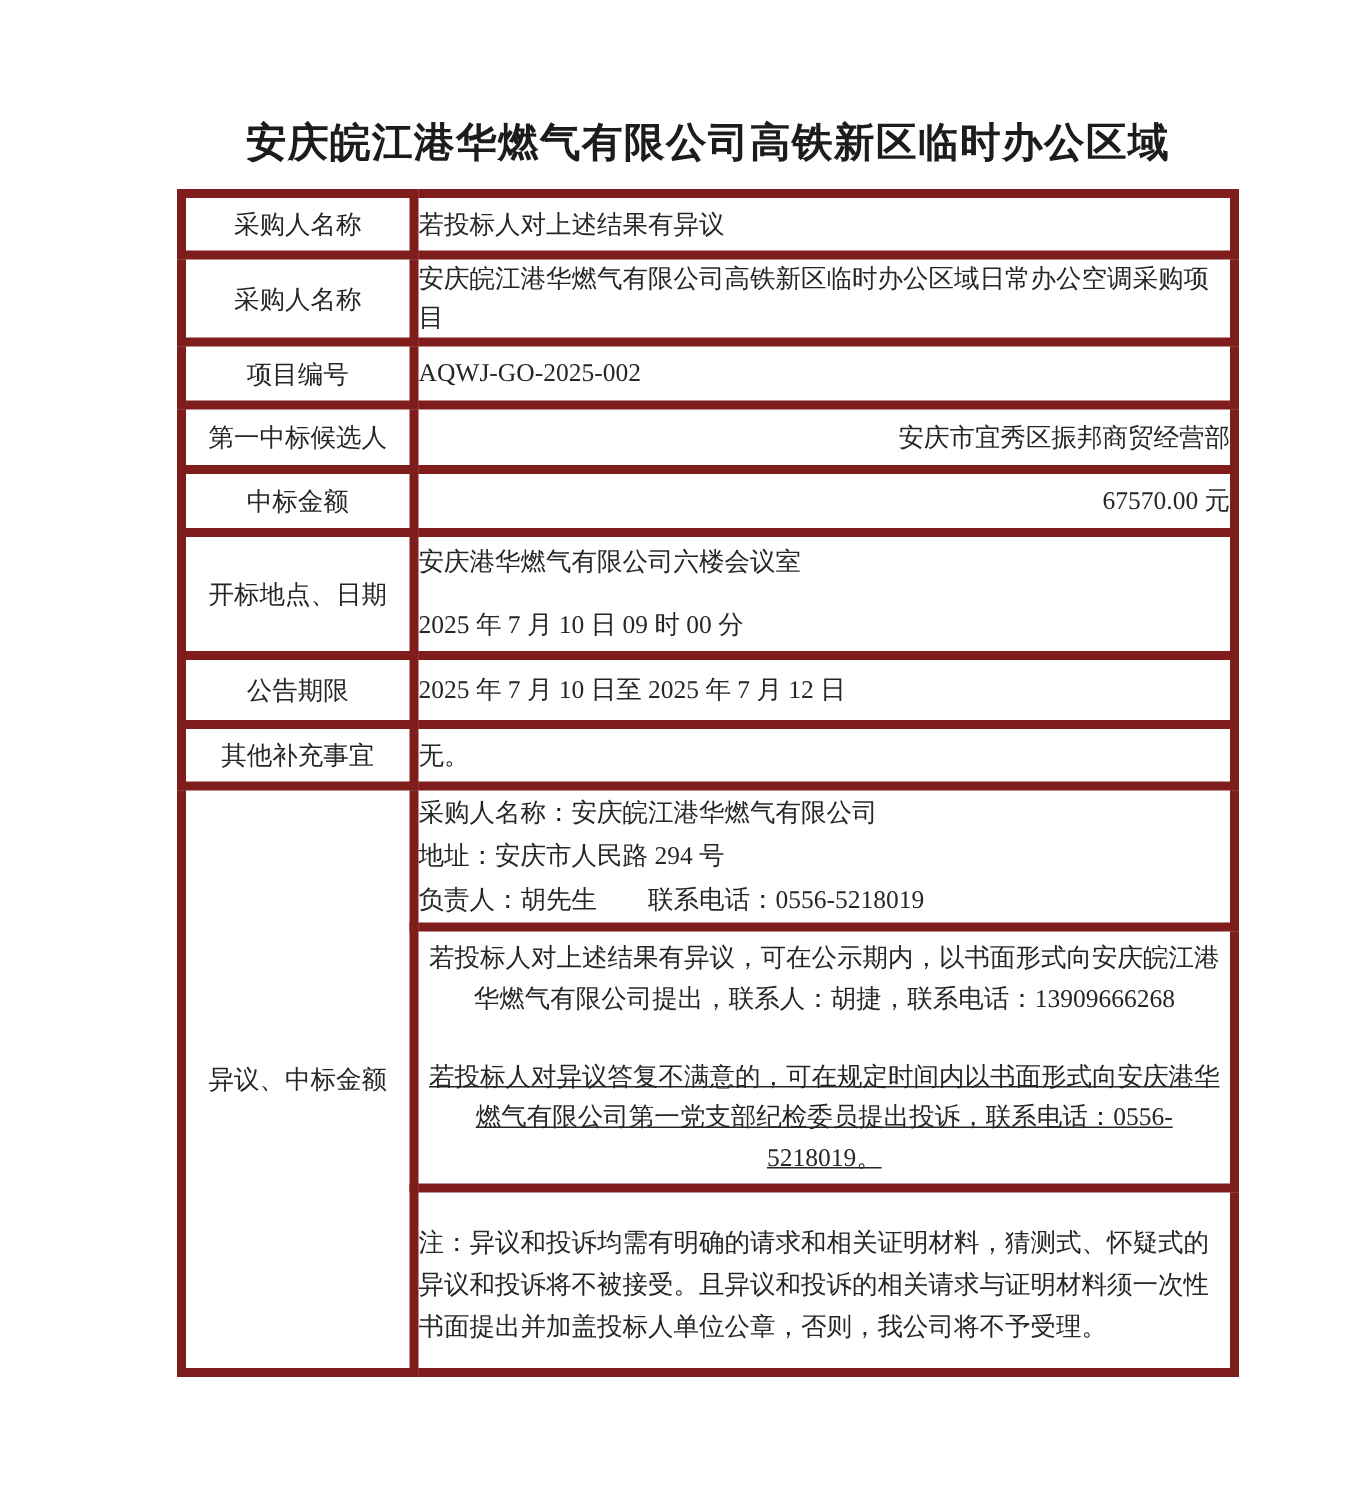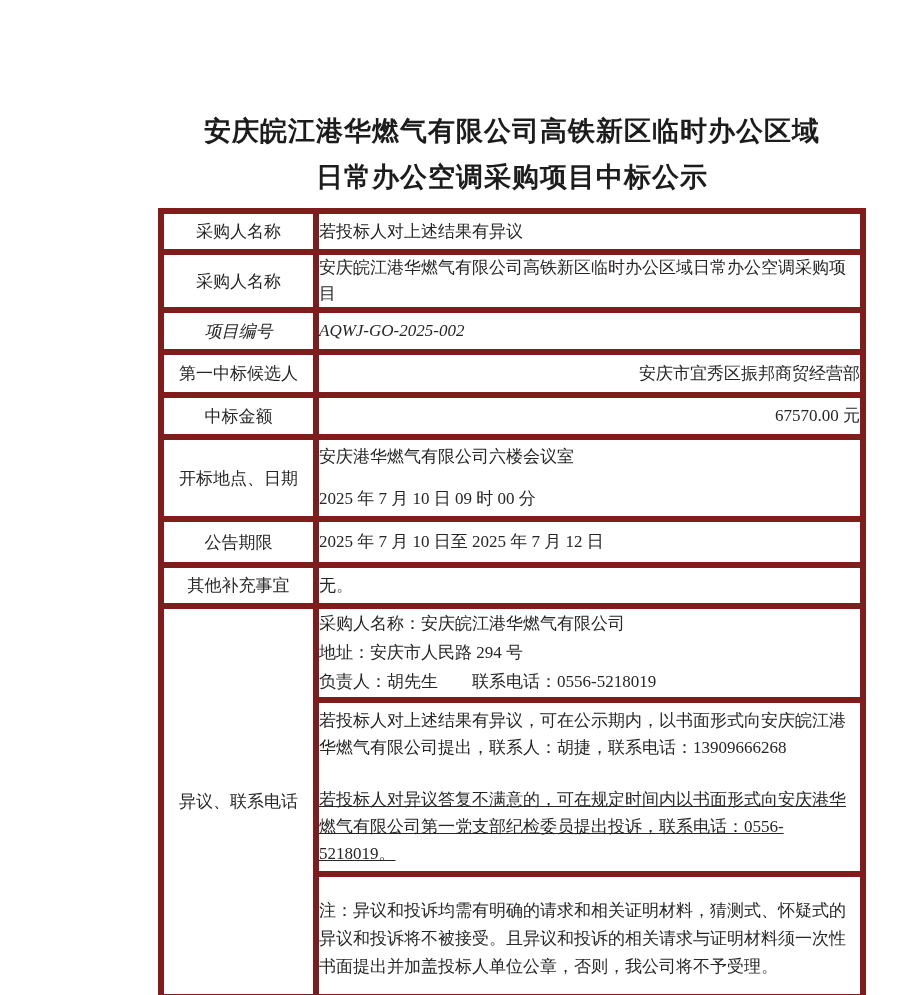--- a/index.html
+++ b/index.html
@@ -9,22 +9,21 @@
     width: 900px;
     height: 995px;
     background: #ffffff;
     font-family: "Liberation Serif", "DejaVu Serif", serif;
     color: #222222;
     overflow: hidden;
   }
   .doc {
     width: 836px;
     height: 995px;
-    padding-top: 108px;
-    margin-left: 40px;
+    padding-top: 72px;
   }
   .title-block {
     margin-left: 118px;
     width: 708px;
     text-align: center;
   }
   .title-line {
     font-size: 27px;
     font-weight: bold;
     line-height: 46px;
@@ -68,51 +67,51 @@
   .two-line p + p {
     margin-top: 16px;
   }
   .contact-block p {
     margin: 1px 0;
     line-height: 28px;
   }
   .para-block p {
     margin: 4px 0;
     line-height: 27px;
+    text-align: center;
   }
   .para-block p + p {
     margin-top: 25px;
     text-decoration: underline;
   }
   .note-block {
     padding-top: 6px;
     line-height: 28px;
   }
 </style>
 </head>
 <body>
 
 <div class="doc">
 
   <div class="title-block">
     <div class="title-line">安庆皖江港华燃气有限公司高铁新区临时办公区域</div>
-    <div class="title-line">日常办公空调采购项目中标公示</div>
   </div>
 
   <table class="announce">
     <tbody>
         <tr style="height:41px;">
       <td class="label-cell">采购人名称</td>
       <td class="value-cell">若投标人对上述结果有异议</td>
     </tr>
     <tr style="height:58px;">
       <td class="label-cell">采购人名称</td>
       <td class="value-cell">安庆皖江港华燃气有限公司高铁新区临时办公区域日常办公空调采购项目</td>
     </tr>
-    <tr style="height:42px;font-style:italic;">
+    <tr style="height:42px;">
       <td class="label-cell">项目编号</td>
       <td class="value-cell">AQWJ-GO-2025-002</td>
     </tr>
     <tr style="height:43px;">
       <td class="label-cell">第一中标候选人</td>
       <td class="value-cell value-center">安庆市宜秀区振邦商贸经营部</td>
     </tr>
     <tr style="height:42px;">
       <td class="label-cell">中标金额</td>
       <td class="value-cell value-center">67570.00 元</td>
@@ -128,21 +127,21 @@
     </tr>
     <tr style="height:46px;">
       <td class="label-cell">公告期限</td>
       <td class="value-cell">2025 年 7 月 10 日至 2025 年 7 月 12 日</td>
     </tr>
     <tr style="height:41px;">
       <td class="label-cell">其他补充事宜</td>
       <td class="value-cell">无。</td>
     </tr>
     <tr style="height:91px;">
-      <td class="label-cell" rowspan="3">异议、联系电话</td>
+      <td class="label-cell" rowspan="3">异议、中标金额</td>
       <td class="value-cell">
         <div class="contact-block">
           <p>采购人名称：安庆皖江港华燃气有限公司</p>
           <p>地址：安庆市人民路 294 号</p>
           <p>负责人：胡先生　　联系电话：0556-5218019</p>
         </div>
       </td>
     </tr>
     <tr style="height:144px;">
       <td class="value-cell value-top">

